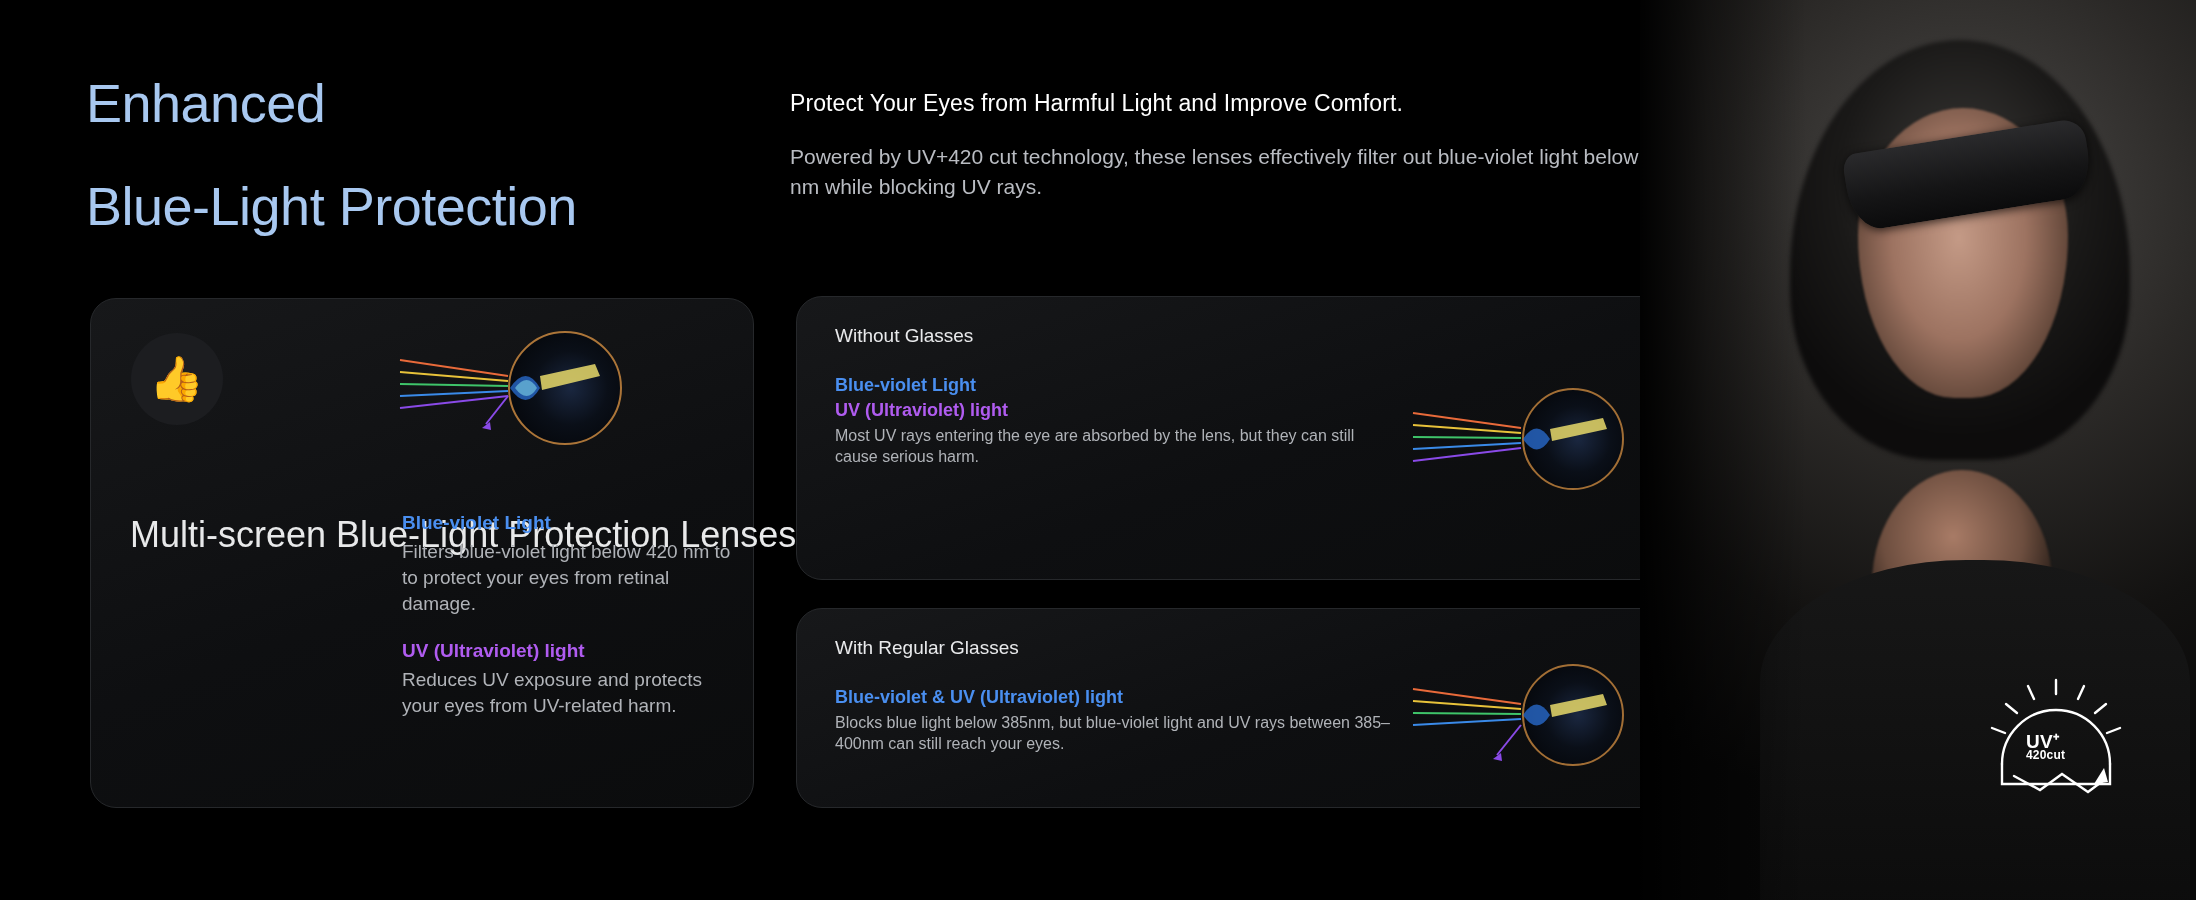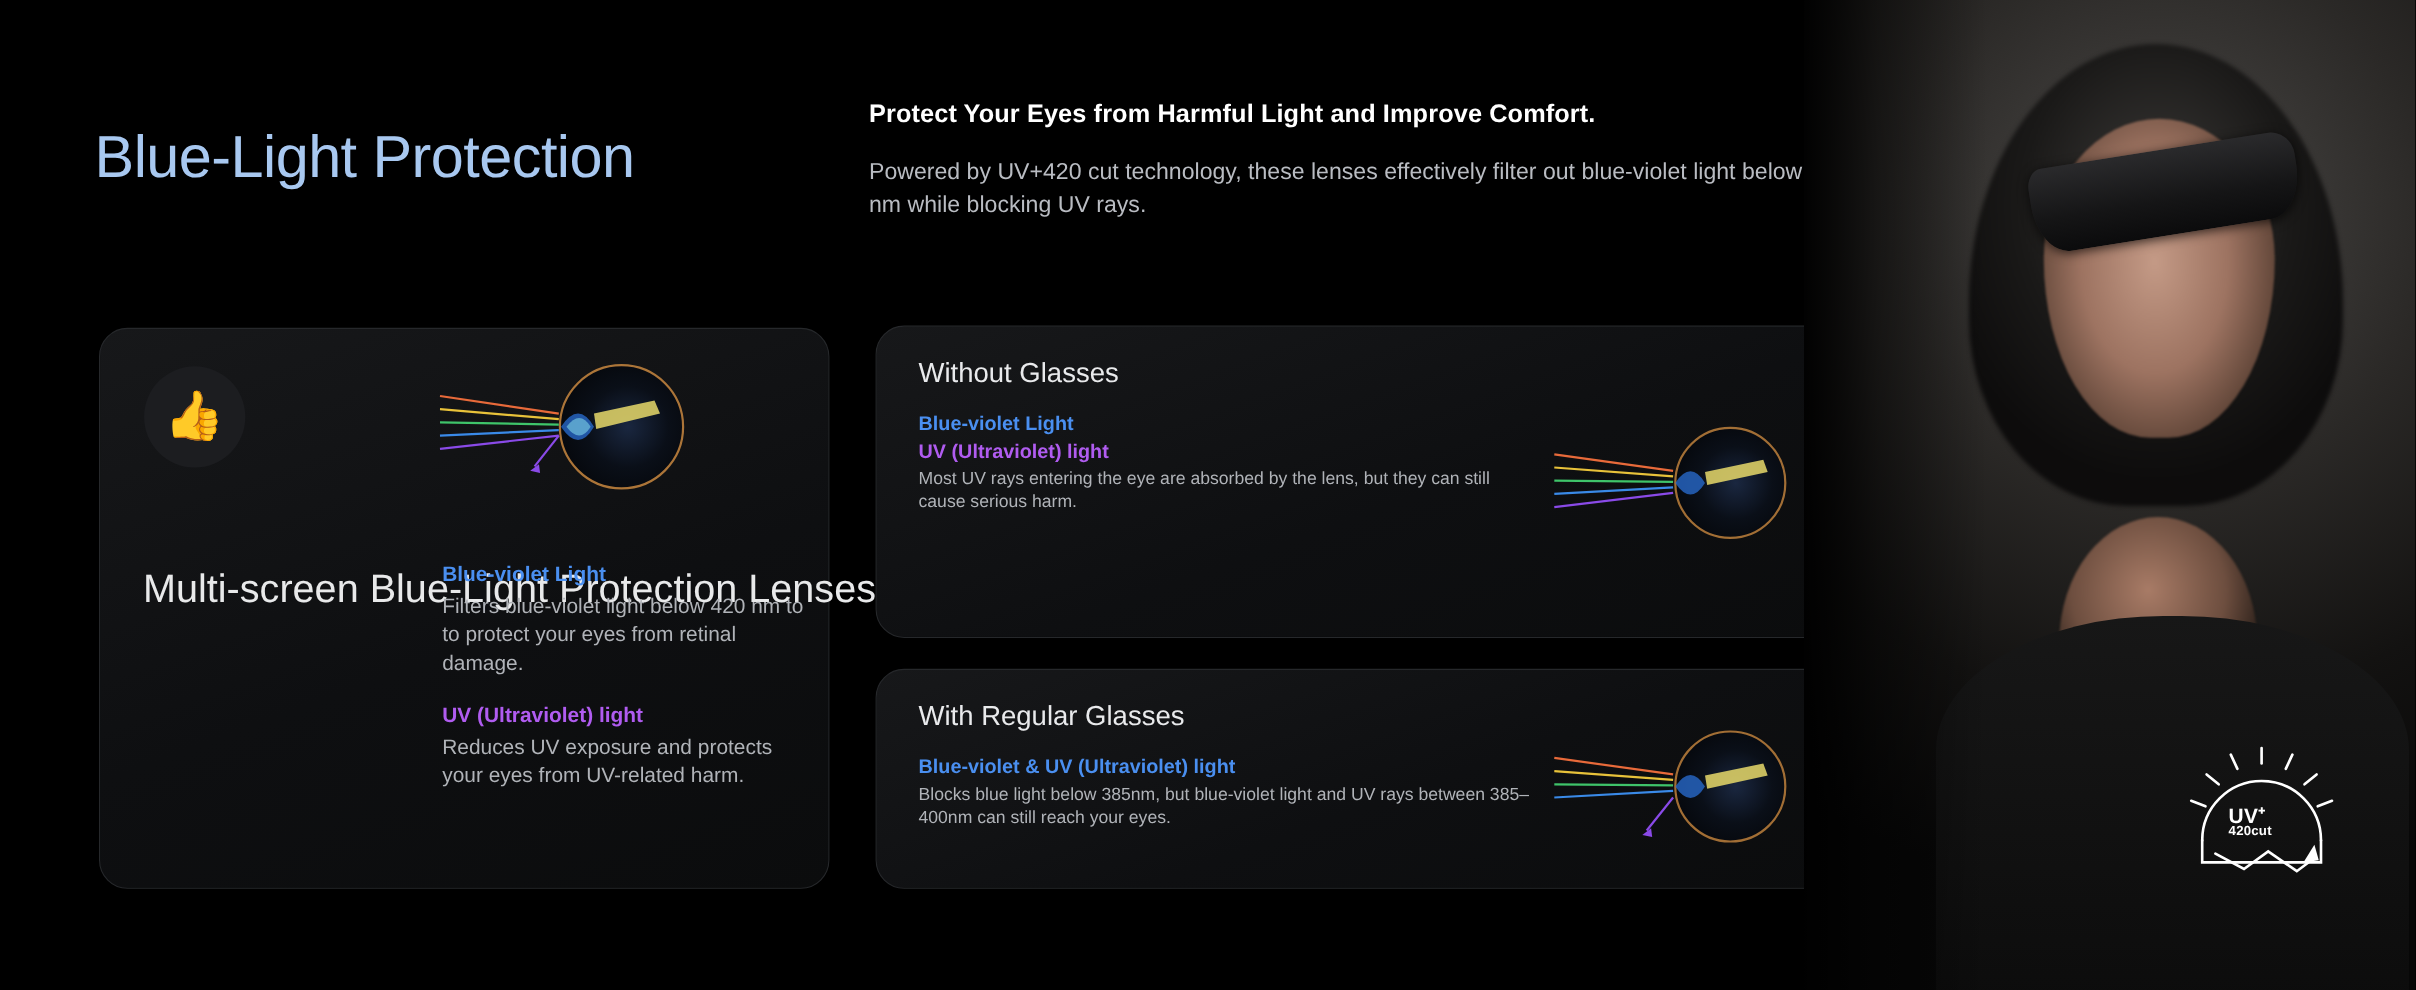--- a/index.html
+++ b/index.html
@@ -29,21 +29,21 @@
   .headline .l2 { display:block;margin-top:40px; }
 
   
   .lede {
     position: absolute;
     left: 790px; top: 90px;
     width: 900px;
   }
   .lede-title {
     font-size: 23px;
-    font-weight: 700;
+    font-weight: 400;
     color: #fff;
     letter-spacing: 0.1px;
   }
   .lede-body {
     margin-top: 25px;
     font-size: 21px;
     line-height: 1.42;
     color: #b9bcc2;
     font-weight: 400;
     max-width: 890px;
@@ -108,21 +108,21 @@
   }
   .para.last { margin-bottom: 0; }
 
   
   .card-r1 { left: 796px; top: 296px;  width: 888px; height: 284px; }
   .card-r2 { left: 796px; top: 608px;  width: 888px; height: 200px; }
 
   .card-head {
     position: absolute;
     left: 38px; top: 28px;
-    font-size: 25px;
+    font-size: 19px;
     color: #e9eaec;
     font-weight: 400;
   }
   .card-body {
     position: absolute;
     left: 38px; top: 78px;
     width: 560px;
   }
   .card-body .lbl-blue,
   .card-body .lbl-uv { font-size: 18px; margin-bottom: 4px; }
@@ -192,20 +192,21 @@
   .uv-badge .t2 { position:absolute; left: 56px; top: 76px; font-size: 12px; font-weight:700; letter-spacing:.2px;}
 
   svg { display:block; }
 </style>
 </head>
 <body>
 
 <div class="page">
 
   <h1 class="headline">
+    <span class="l1">Enhanced</span>
     <span class="l2">Blue-Light Protection</span>
   </h1>
 
   <div class="lede">
     <div class="lede-title">Protect Your Eyes from Harmful Light and Improve Comfort.</div>
     <div class="lede-body">Powered by UV+420 cut technology, these lenses effectively filter out blue-violet light below 420 nm while blocking UV rays.</div>
   </div>
 
   <div class="card card-left">
     <div class="thumb-badge">

